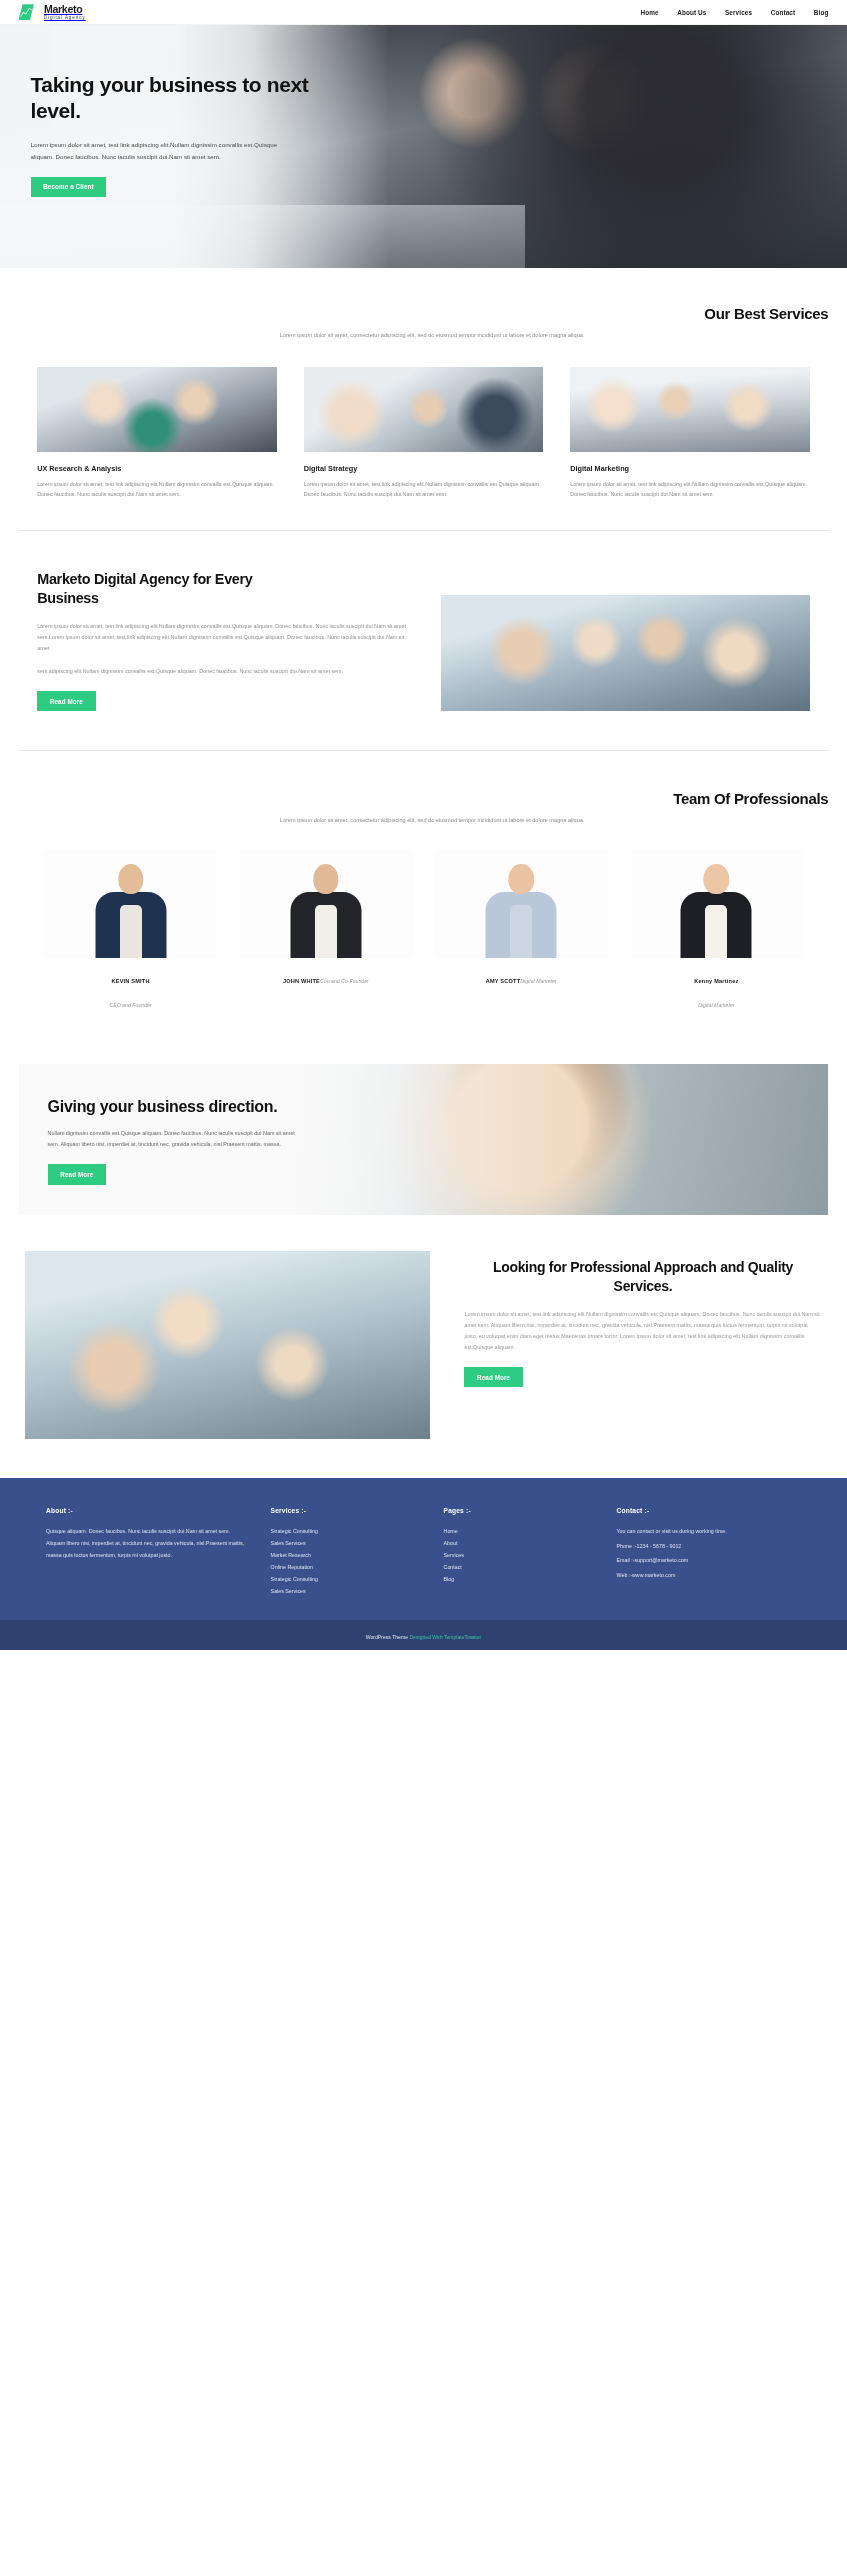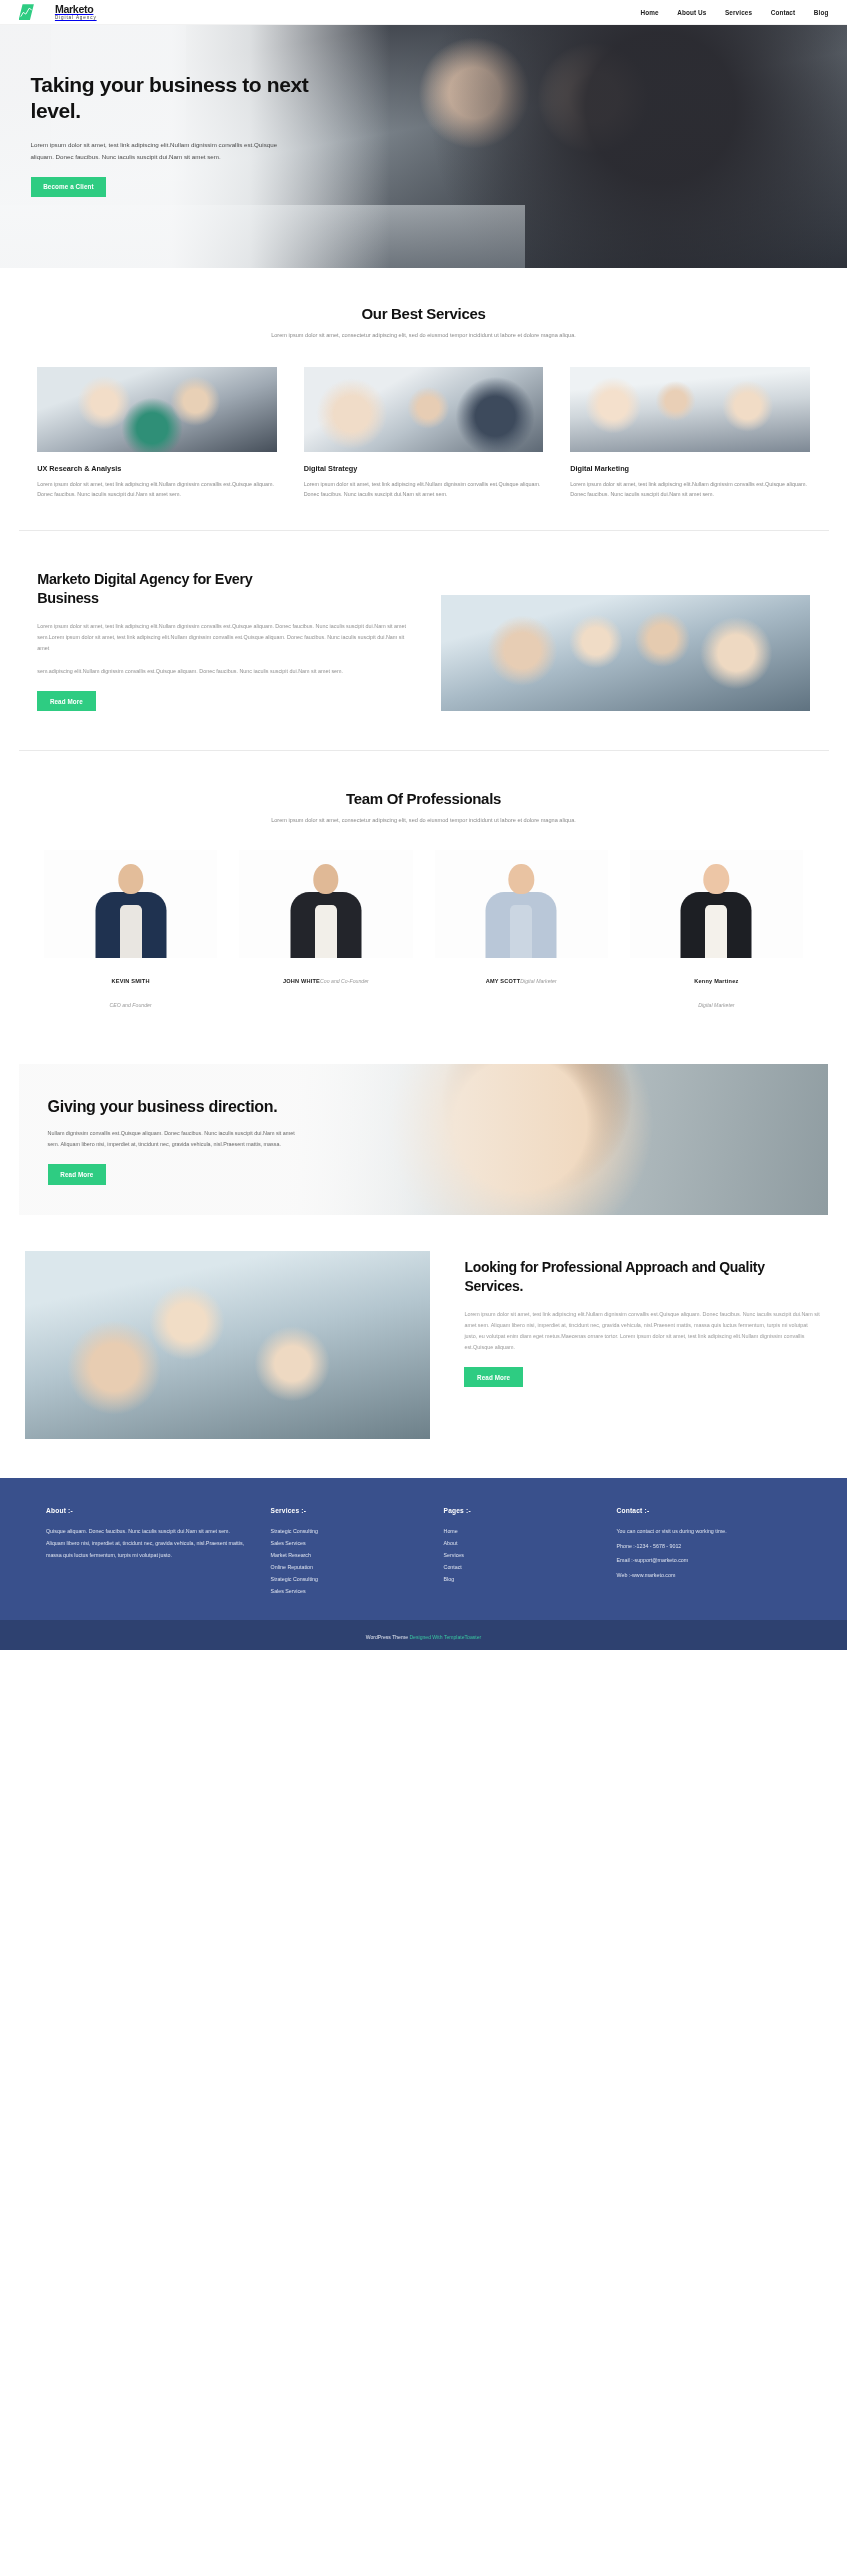--- a/index.html
+++ b/index.html
@@ -17,21 +17,21 @@
   .header {
     height: 25.4px;
     background: #ffffff;
     display: flex;
     align-items: center;
     padding: 0 18.6px;
     position: relative;
     z-index: 30;
     border-bottom: 0.8px solid #f2f2f2;
   }
-  .brand { display: flex; align-items: center; gap: 21px; }
+  .brand { display: flex; align-items: center; gap: 10px; }
   .brand-mark {
     width: 15.3px; height: 16px;
     background: #2ecc82;
     clip-path: polygon(26% 0%, 100% 0%, 74% 100%, 0% 100%);
     position: relative;
     flex: none;
   }
   .brand-mark svg { position: absolute; left: 0; top: 0; }
   .brand-text { line-height: 1; }
   .brand-name {
@@ -93,21 +93,21 @@
     display: inline-block; background: #2ecc82; color: #fff;
     font-size: 6.3px; font-weight: 700; letter-spacing: 0.1px;
     padding: 6.8px 12.7px; text-decoration: none; border: none; cursor: pointer;
     font-family: "Liberation Sans", sans-serif;
   }
   .hero .btn { margin-top: 13.6px; }
 
   
   .section { padding: 0 18.6px; }
   .wrap { width: 810px; margin: 0 auto; }
-  .sec-head { text-align: center; }
+  .sec-head { text-align: right; }
   .sec-head h2 {
     font-size: 15px; font-weight: 700; color: #111; letter-spacing: -0.3px;
   }
   .sec-head p {
     margin-top: 7.6px; font-size: 5.6px; line-height: 2.05; color: #8a8a8a;
     max-width: 322px; margin-left: auto; margin-right: auto;
   }
   .divider { height: 0.8px; background: #e9e9e9; }
 
   
@@ -224,20 +224,21 @@
     background:
       radial-gradient(circle at 40% 38%, #f1ddc6 0 7%, rgba(0,0,0,0) 14%),
       radial-gradient(circle at 22% 62%, #e8cdb2 0 7%, rgba(0,0,0,0) 14%),
       radial-gradient(circle at 66% 60%, #eed9c2 0 6%, rgba(0,0,0,0) 13%),
       linear-gradient(168deg, #dbe7ec 0 20%, #b4c6cf 48%, #6d8089 100%);
   }
   .looking-col { flex: 1 1 auto; padding-top: 6.8px; }
   .looking h2 {
     font-size: 14px; font-weight: 700; color: #111; line-height: 1.33;
     letter-spacing: -0.3px;
+    text-align: center;
   }
   .looking p {
     margin-top: 13.6px; font-size: 5.4px; line-height: 2.05; color: #9a9a9a;
   }
   .looking .btn { margin-top: 13.6px; }
 
   
   .footer { background: #39508c; color: #fff; padding: 29px 46px 22px 46px; }
   .footer-grid {
     display: grid; grid-template-columns: 1.35fr 1fr 1fr 1.25fr; gap: 25.4px;

